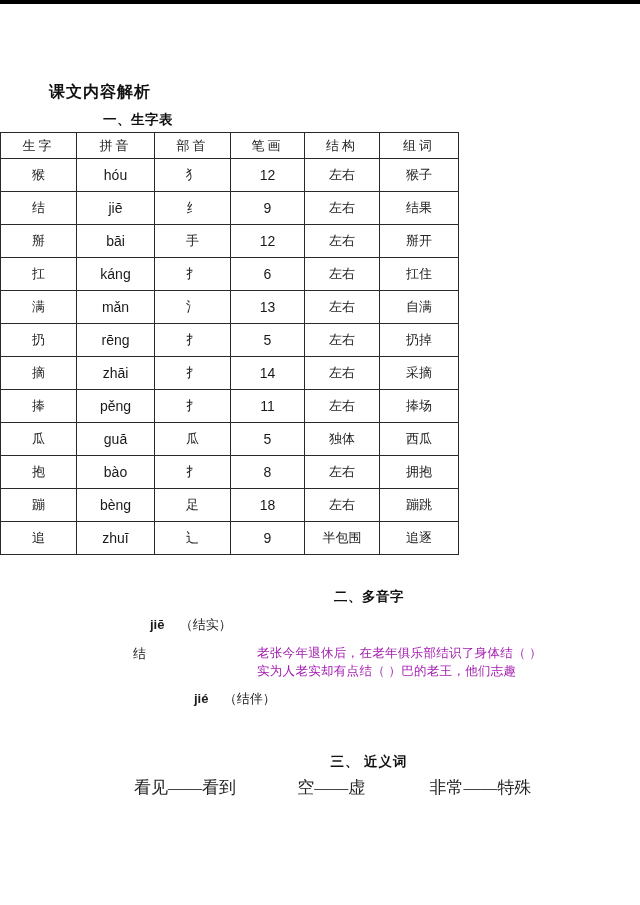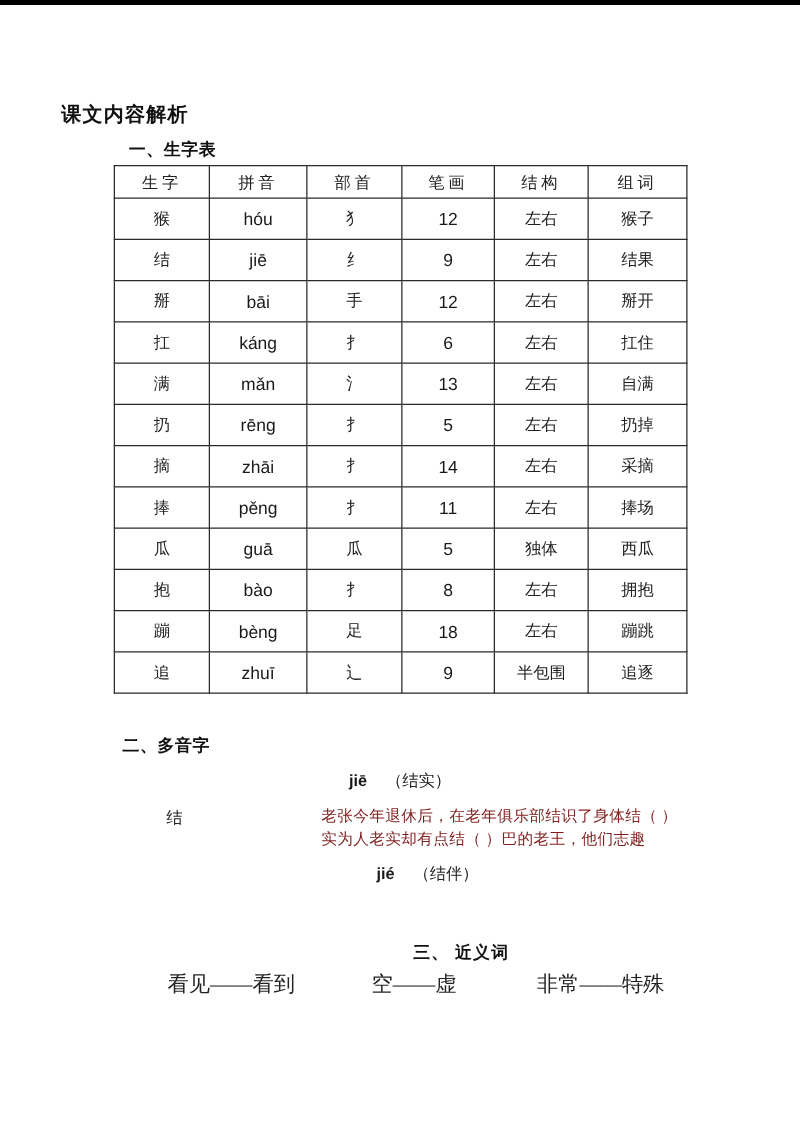--- a/index.html
+++ b/index.html
@@ -24,21 +24,20 @@
     letter-spacing: 1px;
   }
   .sec-heading {
     font-size: 13.5px;
     font-weight: bold;
     color: #111;
     letter-spacing: 0.5px;
   }
   .sec1-heading { margin: 8px 0 3px 103px; font-family: Liberation Mono, monospace; }
   .vocab-table {
-    margin-left: 91px;
     width: 458px;
     border-collapse: collapse;
     table-layout: fixed;
     padding-left: 48px;
   }
   .vocab-table th, .vocab-table td {
     border: 1px solid #2a2a2a;
     text-align: center;
     vertical-align: middle;
     font-size: 13px;
@@ -53,46 +52,46 @@
   .vocab-table col.c2 { width: 76px; }
   .vocab-table col.c3 { width: 74px; }
   .vocab-table col.c4 { width: 75px; }
   .vocab-table col.c5 { width: 79px; }
   .vocab-table td.col-pinyin,
   .vocab-table td.col-strokes {
     font-family: "Liberation Sans", "DejaVu Sans", sans-serif;
     font-size: 14px;
     color: #1a1a1a;
   }
-  .sec2-heading { margin: 33px 0 0 98px; }
+  .sec2-heading { margin: 33px 0 0 98px; text-align: center; }
   .pron-line {
+    margin-left: 150px;
     font-size: 13px;
     white-space: nowrap;
-    text-align: center;
   }
   .pron-line.first { margin-top: 10px; }
   .pron-line.second { margin-top: 10px; padding-left: 44px; }
   .pron-pinyin {
     font-family: "Liberation Sans", "DejaVu Sans", sans-serif;
     font-weight: bold;
     font-size: 13px;
     color: #1a1a1a;
   }
   .pron-example { margin-left: 12px; font-size: 13px; color: #222; }
   .duoyin-row {
     display: flex;
     align-items: flex-start;
     margin: 11px 0 0 133px;
   }
   .duoyin-char { font-size: 13px; color: #222; flex: 0 0 auto; }
   .duoyin-paragraph { margin-left: 111px; flex: 0 0 auto; }
   .para-line {
     font-size: 12.5px;
     line-height: 17.5px;
-    color: #7f1d1d;
+    color: #a21caf;
     white-space: nowrap;
     letter-spacing: 0.3px;
   }
   .sec3-heading { margin: 45px 0 0 98px; letter-spacing: 1px; text-align: center; }
   .synonym-row {
     margin: 5px 0 0 134px;
     font-size: 17px;
     color: #222;
     white-space: nowrap;
   }

